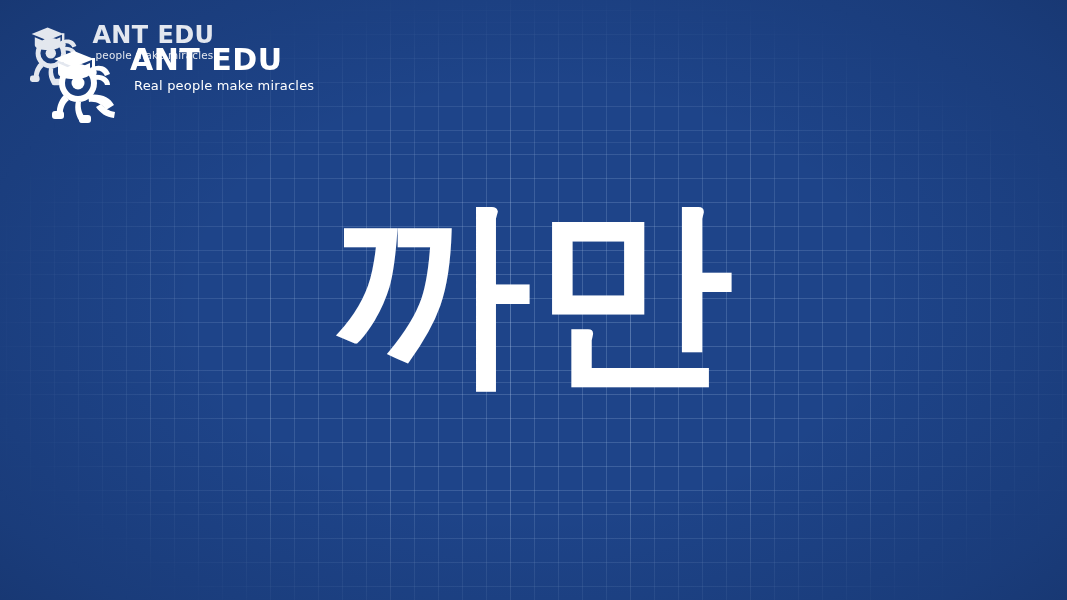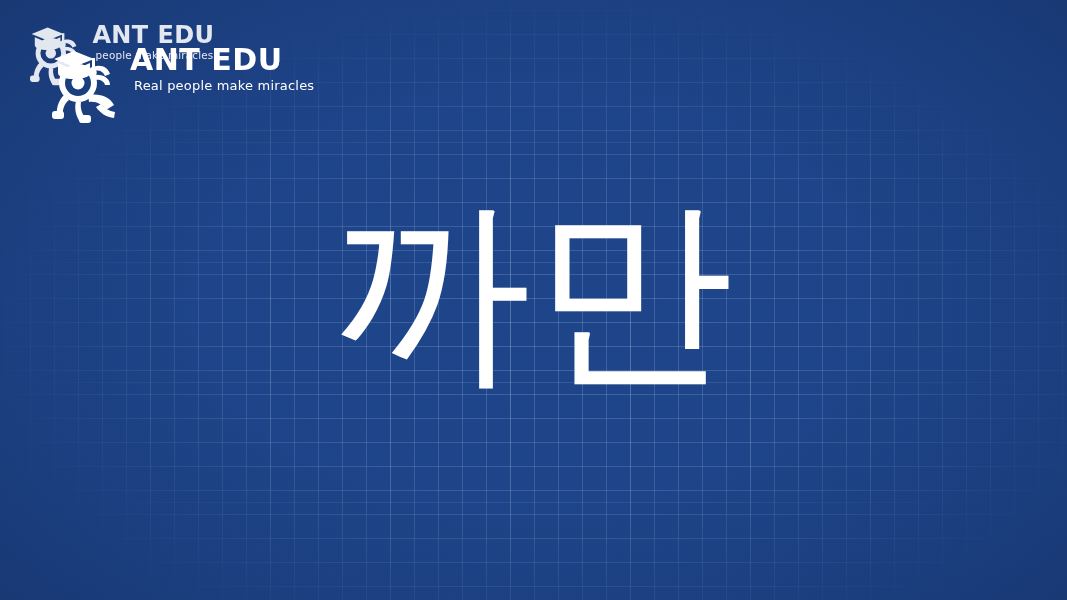--- a/index.html
+++ b/index.html
@@ -149,21 +149,21 @@
     top: 0;
     width: 1067px;
     height: 600px;
     display: flex;
     align-items: center;
     justify-content: center;
   }
 
   .headline {
     font-family: "DejaVu Sans", sans-serif;
-    font-weight: 400;
+    font-weight: 700;
     font-size: 200px;
     line-height: 1;
     color: #ffffff;
     letter-spacing: 2px;
     margin-top: -18px;
     text-align: center;
     user-select: none;
   }
 </style>
 </head>

